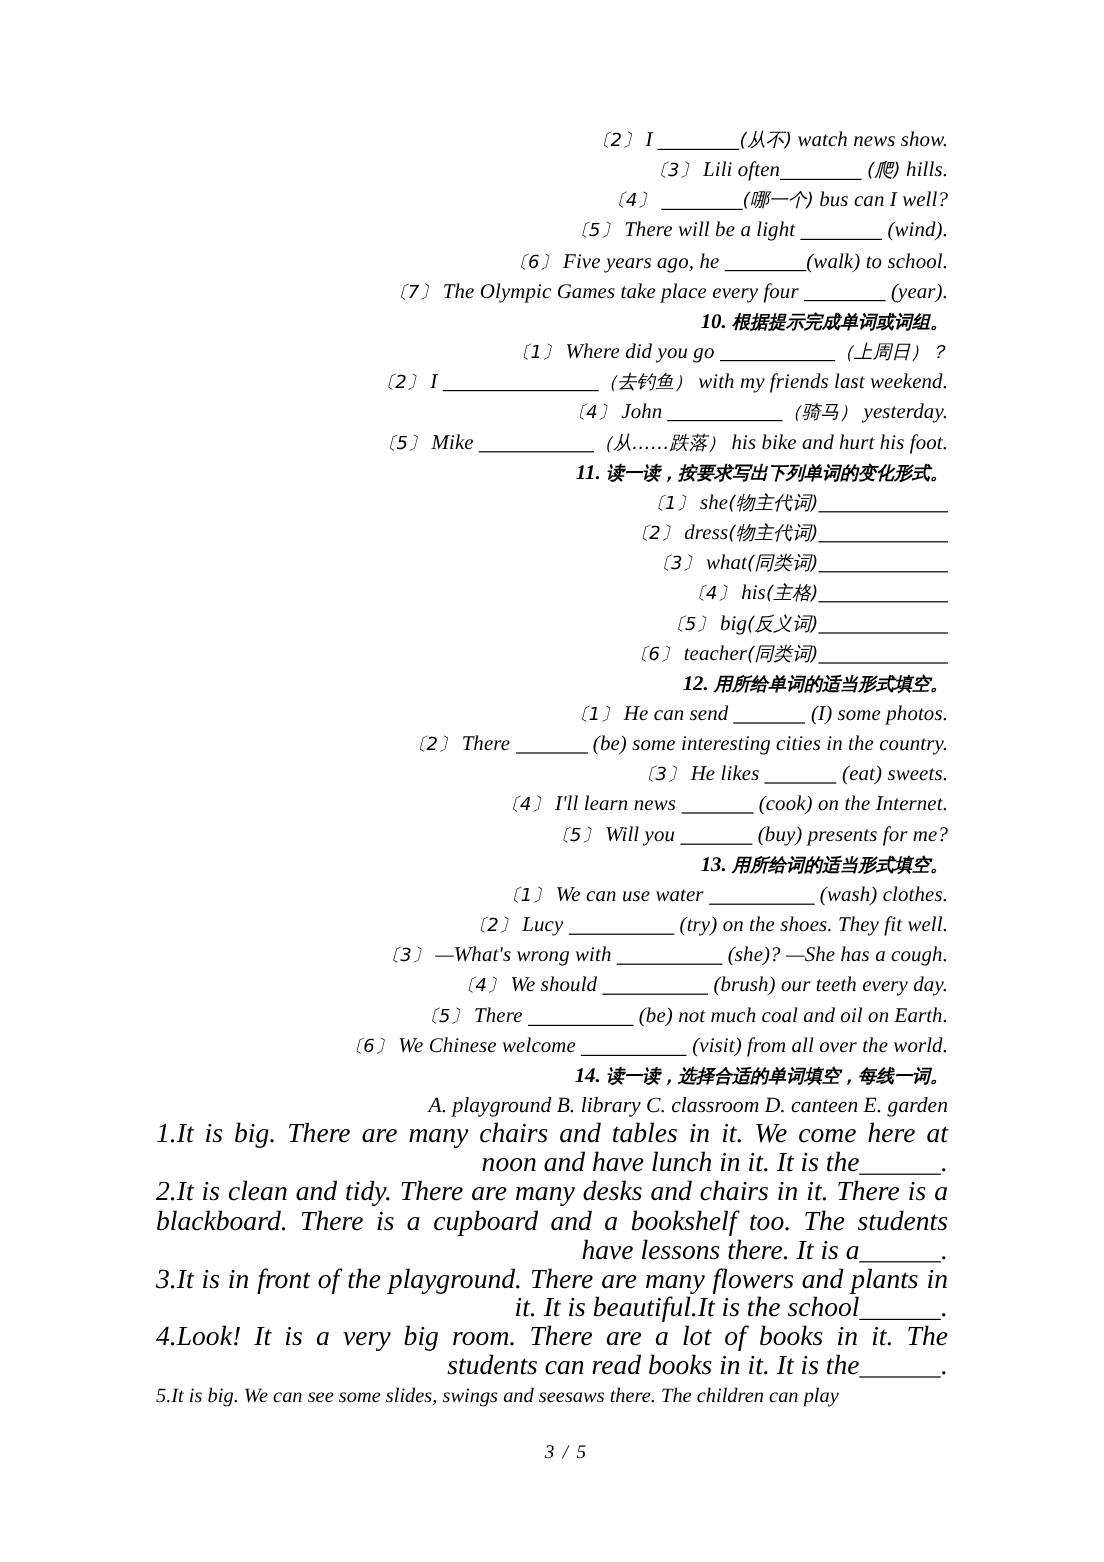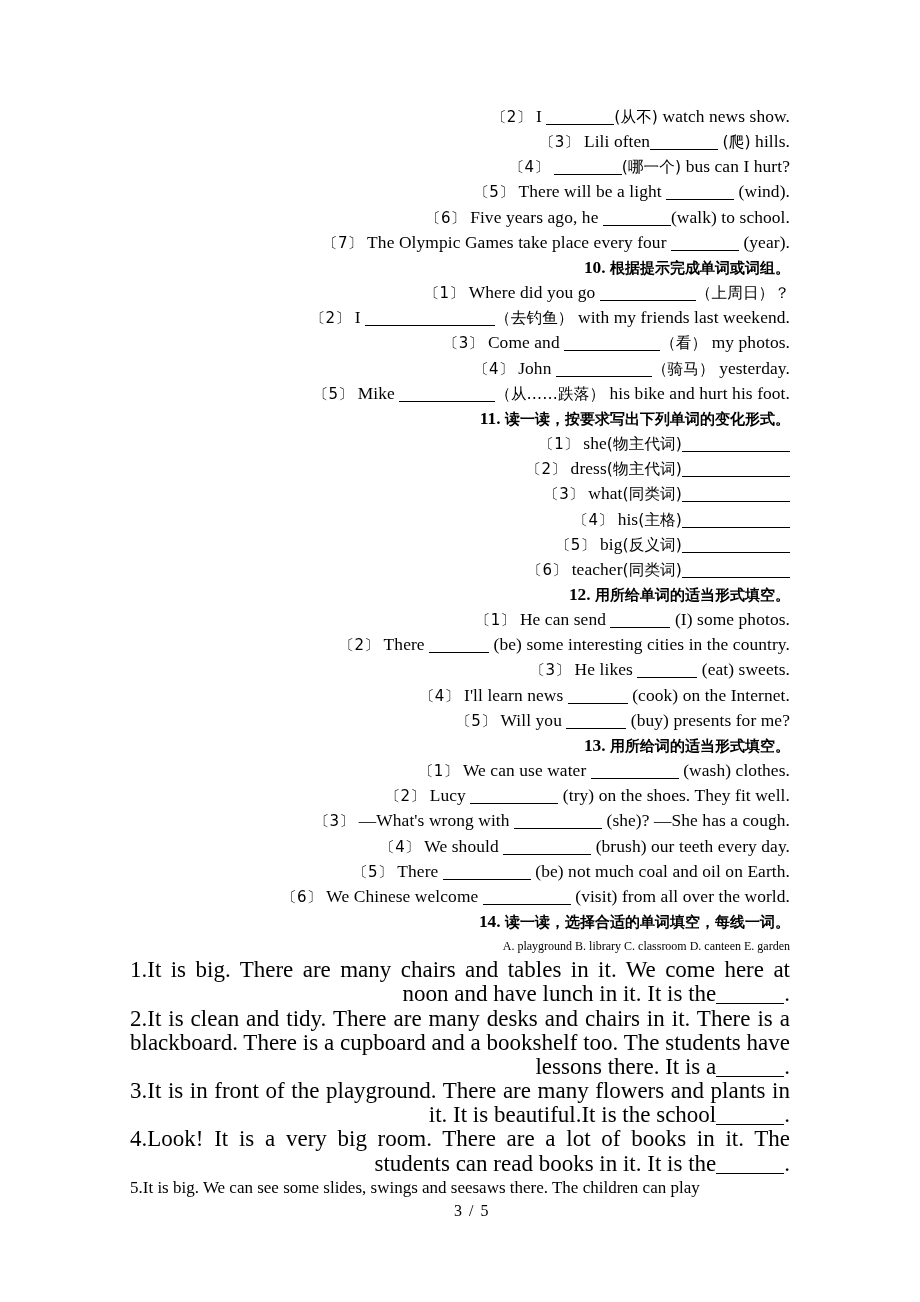--- a/index.html
+++ b/index.html
@@ -14,20 +14,21 @@
     color: #000000;
     position: relative;
     overflow: hidden;
   }
   #page {
     position: absolute;
     left: 0;
     top: 0;
     width: 920px;
     height: 1302px;
+    font-style: italic;
   }
   .content {
     position: absolute;
     left: 130px;
     top: 104px;
     width: 660px;
   }
   .line {
     text-align: right;
     font-size: 17.4px;
@@ -62,21 +63,21 @@
     height: 13px;
   }
   .b6 { width: 60px; }
   .b7 { width: 68px; }
   .b9 { width: 88px; }
   .b10 { width: 96px; }
   .b11 { width: 108px; }
   .b13 { width: 130px; }
   .opts {
     text-align: right;
-    font-size: 12px;
+    font-size: 18px;
     line-height: 24.15px;
     white-space: nowrap;
   }
   .para {
     text-align: justify;
     text-align-last: right;
     font-size: 23px;
     line-height: 24.15px;
   }
   .para-last {
@@ -105,21 +106,21 @@
     <div class="line">
       <span class="brk">〔2〕</span>
       <span>I </span><span class="blank b7"></span><span class="cn">(从不)</span><span> watch news show.</span>
     </div>
     <div class="line">
       <span class="brk">〔3〕</span>
       <span>Lili often</span><span class="blank b7"></span> <span class="cn">(爬)</span><span> hills.</span>
     </div>
     <div class="line">
       <span class="brk">〔4〕</span>
-      <span></span> <span class="blank b7"></span><span class="cn">(哪一个)</span><span> bus can I hurt?</span>
+      <span></span> <span class="blank b7"></span><span class="cn">(哪一个)</span><span> bus can I well?</span>
     </div>
     <div class="line">
       <span class="brk">〔5〕</span>
       <span>There will be a light </span><span class="blank b7"></span> <span>(wind)</span><span>.</span>
     </div>
     <div class="line">
       <span class="brk">〔6〕</span>
       <span>Five years ago, he </span><span class="blank b7"></span><span>(walk)</span><span> to school.</span>
     </div>
     <div class="line">
@@ -133,24 +134,20 @@
     </div>
     <div class="line">
       <span class="brk">〔1〕</span>
       <span>Where did you go </span><span class="blank b10"></span><span class="cn">（上周日）</span><span class="cn">？</span>
     </div>
     <div class="line">
       <span class="brk">〔2〕</span>
       <span>I </span><span class="blank b13"></span><span class="cn">（去钓鱼）</span><span> with my friends last weekend.</span>
     </div>
     <div class="line">
-      <span class="brk">〔3〕</span>
-      <span>Come and </span><span class="blank b10"></span><span class="cn">（看）</span><span> my photos.</span>
-    </div>
-    <div class="line">
       <span class="brk">〔4〕</span>
       <span>John </span><span class="blank b10"></span><span class="cn">（骑马）</span><span> yesterday.</span>
     </div>
     <div class="line">
       <span class="brk">〔5〕</span>
       <span>Mike </span><span class="blank b10"></span><span class="cn">（从……跌落）</span><span> his bike and hurt his foot.</span>
     </div>
 
     <div class="heading">
       <span>11.</span>

